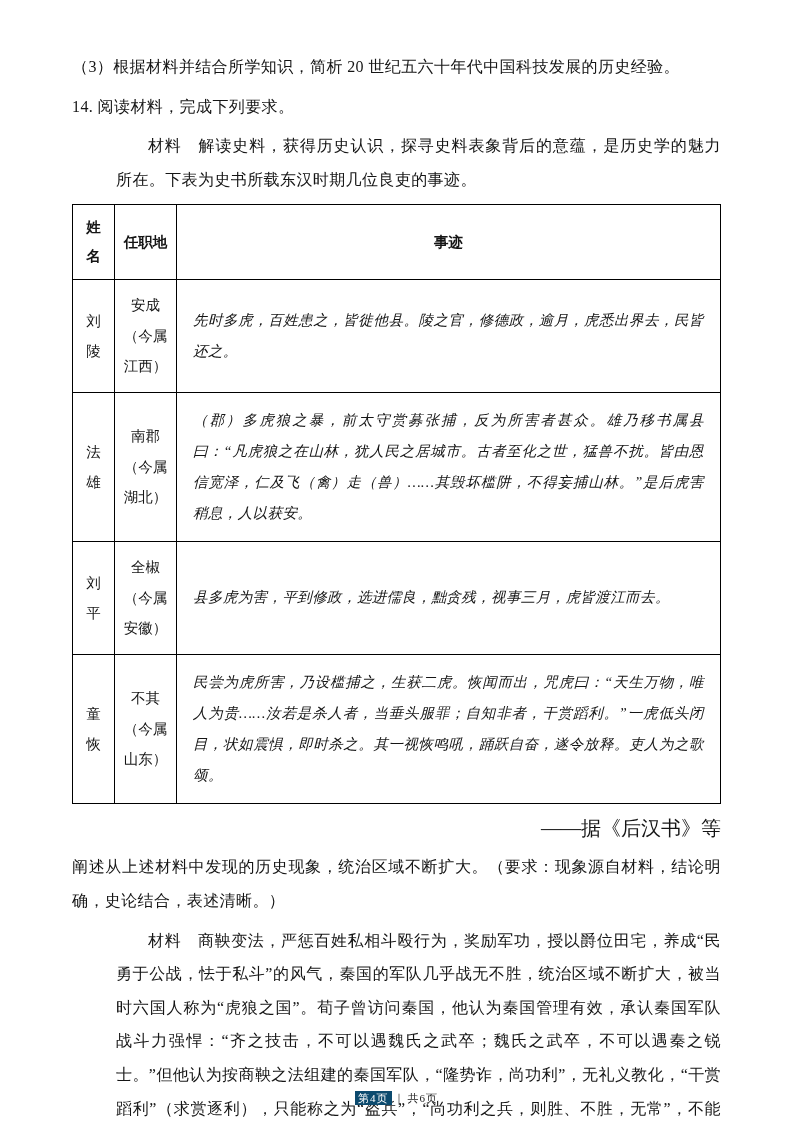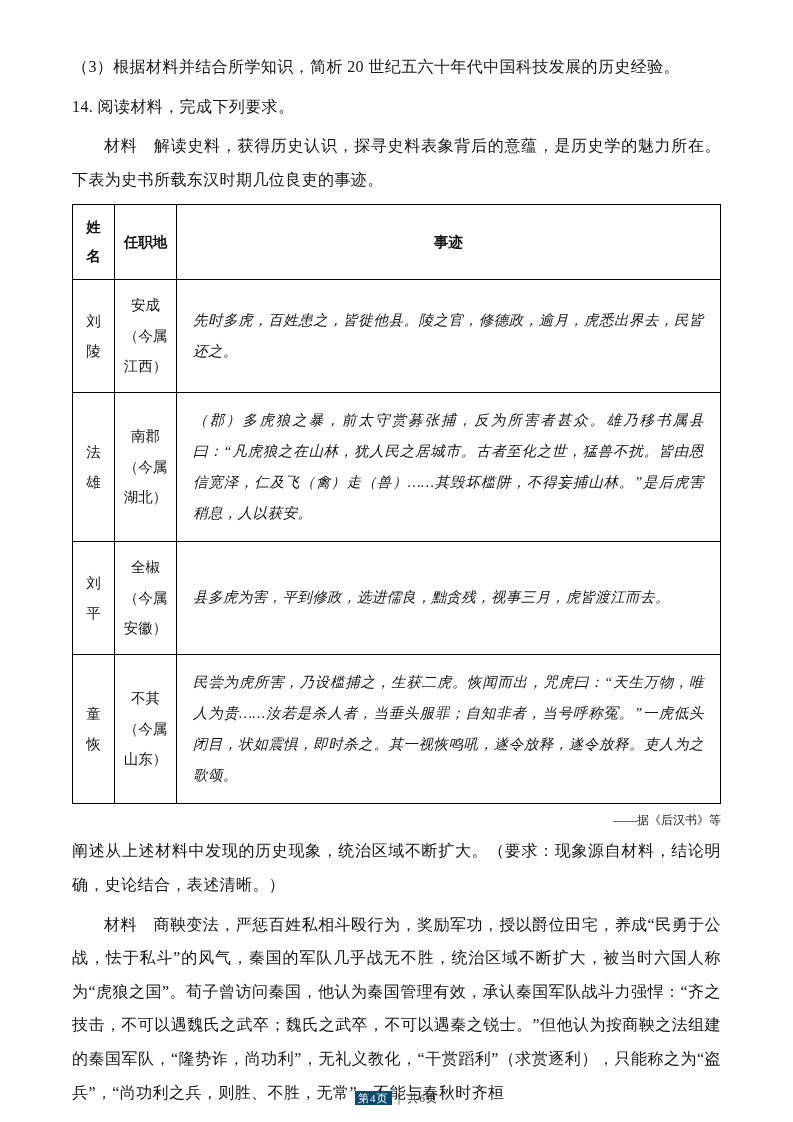--- a/index.html
+++ b/index.html
@@ -19,20 +19,21 @@
     padding: 50px 72px 0 72px;
   }
   .line {
     font-size: 16px;
     line-height: 2.1;
     margin: 0 0 6px 0;
     letter-spacing: 0.4px;
   }
   .indent {
     text-indent: 2em;
+    margin-left: 44px;
   }
   .justify {
     text-align: justify;
   }
   .q-gap {
     margin-top: 6px;
   }
   table.deeds {
     border-collapse: collapse;
     width: 100%;
@@ -63,21 +64,21 @@
   }
   td.cell-deeds {
     padding: 12px 16px;
     text-align: justify;
     line-height: 2.15;
     letter-spacing: 0.4px;
     font-style: italic;
   }
   .source-line {
     text-align: right;
-    font-size: 12px;
+    font-size: 20px;
     line-height: 2;
     margin: 4px 0 2px 0;
   }
   .footer {
     position: absolute;
     bottom: 16px;
     left: 0;
     right: 0;
     text-align: center;
     font-size: 11px;
@@ -146,21 +147,21 @@
 （今属
 安徽）</td>
         <td class="cell-deeds">县多虎为害，平到修政，选进儒良，黜贪残，视事三月，虎皆渡江而去。</td>
       </tr>
       <tr>
         <td class="cell-name">童
 恢</td>
         <td class="cell-place">不其
 （今属
 山东）</td>
-        <td class="cell-deeds">民尝为虎所害，乃设槛捕之，生获二虎。恢闻而出，咒虎曰：“天生万物，唯人为贵……汝若是杀人者，当垂头服罪；自知非者，当号呼称冤。”一虎低头闭目，状如震惧，即时杀之。其一视恢鸣吼，遂令放释，遂令放释。吏人为之歌颂。</td>
+        <td class="cell-deeds">民尝为虎所害，乃设槛捕之，生获二虎。恢闻而出，咒虎曰：“天生万物，唯人为贵……汝若是杀人者，当垂头服罪；自知非者，干赏蹈利。”一虎低头闭目，状如震惧，即时杀之。其一视恢鸣吼，踊跃自奋，遂令放释。吏人为之歌颂。</td>
       </tr>
     </tbody>
   </table>
 
   <p class="source-line">——据《后汉书》等</p>
 
   <p class="line justify">阐述从上述材料中发现的历史现象，统治区域不断扩大。（要求：现象源自材料，结论明确，史论结合，表述清晰。）</p>
 
 
   <p class="line indent justify">材料　商鞅变法，严惩百姓私相斗殴行为，奖励军功，授以爵位田宅，养成“民勇于公战，怯于私斗”的风气，秦国的军队几乎战无不胜，统治区域不断扩大，被当时六国人称为“虎狼之国”。荀子曾访问秦国，他认为秦国管理有效，承认秦国军队战斗力强悍：“齐之技击，不可以遇魏氏之武卒；魏氏之武卒，不可以遇秦之锐士。”但他认为按商鞅之法组建的秦国军队，“隆势诈，尚功利”，无礼义教化，“干赏蹈利”（求赏逐利），只能称之为“盗兵”，“尚功利之兵，则胜、不胜，无常”，不能与春秋时齐桓</p>

